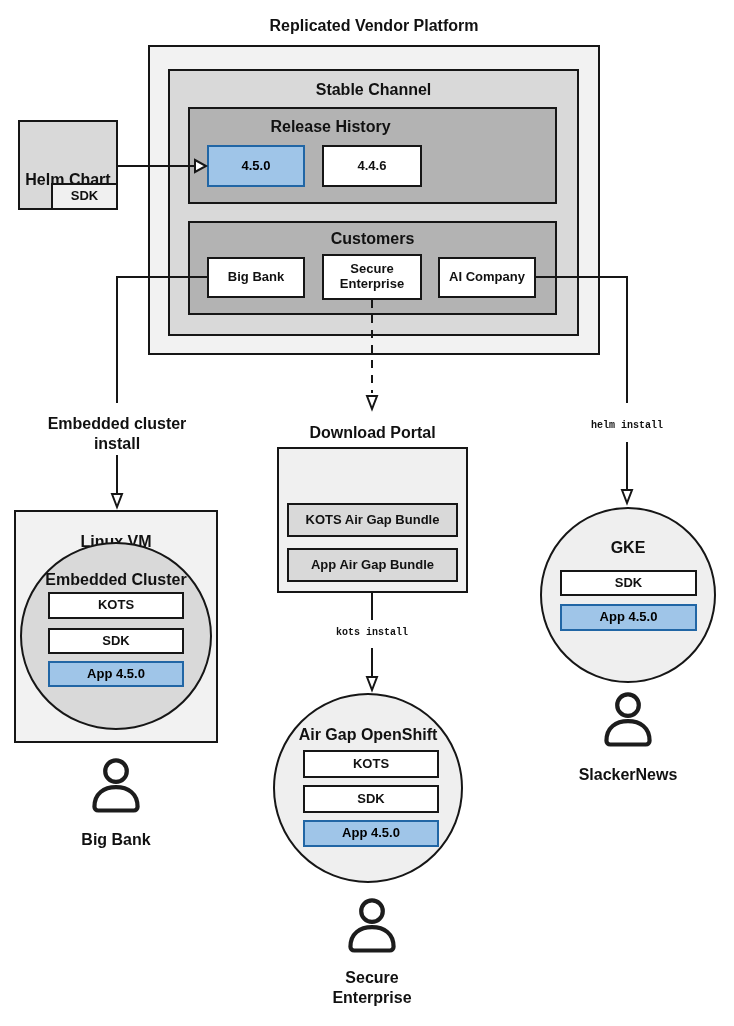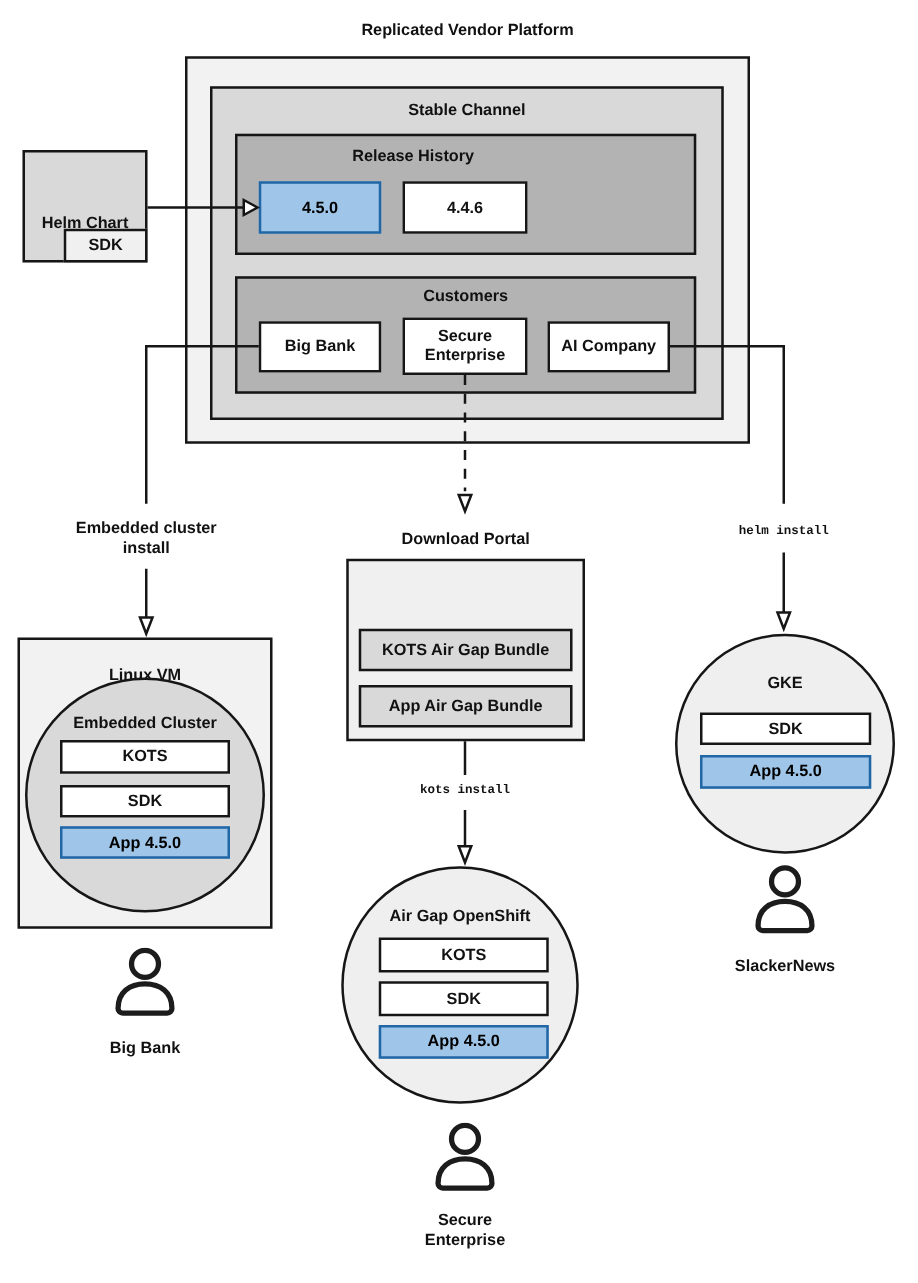--- a/index.html
+++ b/index.html
@@ -5,21 +5,21 @@
   html,body{margin:0;padding:0;background:#fff;}
   .canvas{position:relative;width:734px;height:1026px;background:#fff;
           font-family:"Liberation Sans",sans-serif;overflow:hidden;}
   .abs{position:absolute;box-sizing:border-box;}
   .box{border:2px solid #161616;}
   .fill-lightest{background:#f2f2f2;}
   .fill-light{background:#d9d9d9;}
   .fill-mid{background:#b3b3b3;}
   .fill-portal{background:#f0f0f0;}
   .circle{border:2px solid #161616;border-radius:50%;}
-  .lbl{font-weight:bold;color:#111;font-size:13px;text-align:center;line-height:1.25;}
+  .lbl{font-weight:bold;color:#111;font-size:16px;text-align:center;line-height:1.25;}
   .node{display:flex;align-items:center;justify-content:center;font-weight:bold;
         font-size:13px;background:#fff;border:2px solid #161616;color:#111;
         text-align:center;line-height:1.15;}
   .blue{background:#9fc5e8;border-color:#2166a5;color:#000000;}
   .mono{font-family:"Liberation Mono","DejaVu Sans Mono",monospace;font-weight:bold;
         font-size:10px;text-align:center;color:#111;white-space:nowrap;}
   .overlay{pointer-events:none;}
 </style>
 </head>
 <body>

